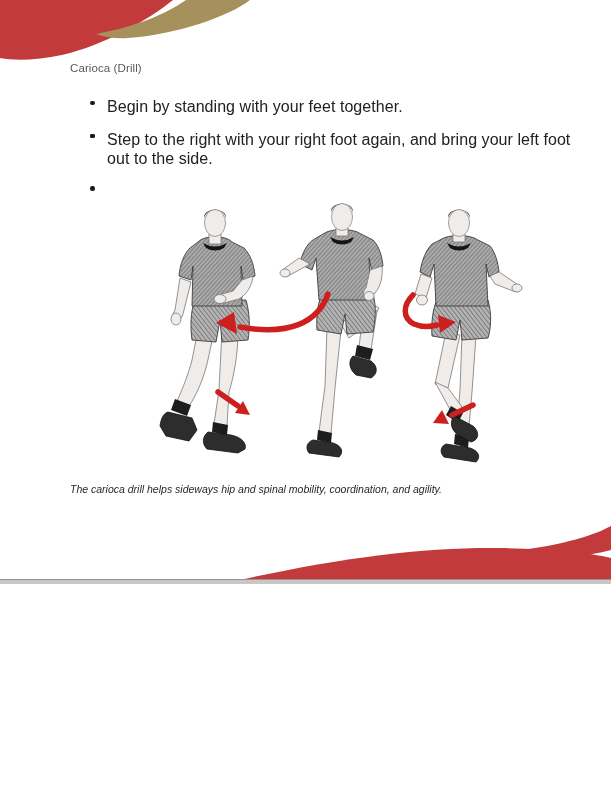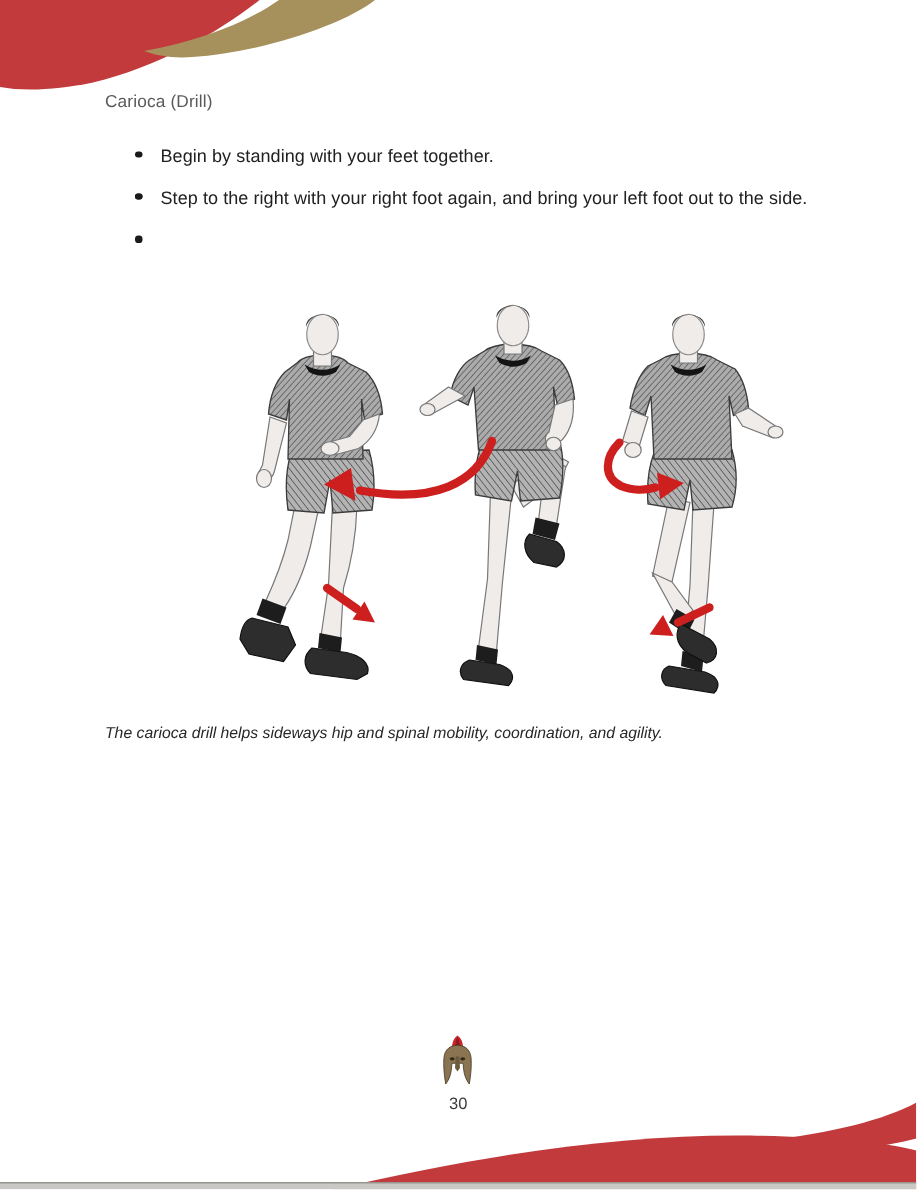--- a/index.html
+++ b/index.html
@@ -1,28 +1,28 @@
 <!DOCTYPE html>
 <html><head>
 <meta charset="utf-8">
 <style>
   html,body{margin:0;padding:0;background:#ffffff;}
   .page{
-    position:relative;width:611px;height:793px;background:#ffffff;overflow:hidden;
+    position:relative;width:611px;height:584px;background:#ffffff;overflow:hidden;
     font-family:"Liberation Sans",sans-serif;
   }
   .deco-top{position:absolute;left:0;top:0;}
   .title{
     position:absolute;left:70px;top:62px;margin:0;
     font-size:11.5px;font-weight:400;color:#595959;letter-spacing:.1px;
   }
   .bullets{position:absolute;left:88px;top:97px;margin:0;padding:0;list-style:none;width:500px;}
   .bullets li{
     position:relative;padding-left:19px;margin-bottom:14px;
-    font-size:12px;color:#212121;letter-spacing:.05px;line-height:1.2;
+    font-size:16px;color:#212121;letter-spacing:.05px;line-height:1.2;
   }
   .dot{position:absolute;left:2px;top:3.5px;width:4.5px;height:4.5px;border-radius:50%;background:#1a1a1a;}
   .illo{position:absolute;left:150px;top:196px;}
   .caption{
     position:absolute;left:70px;top:483px;margin:0;
     font-size:10.5px;font-style:italic;color:#272727;
   }
   .helmet{position:absolute;left:293px;top:690px;}
   .pagenum{position:absolute;left:0;top:730px;width:100%;text-align:center;font-size:11px;color:#3d3d3d;}
   .deco-bottom{position:absolute;left:0;bottom:0;}

